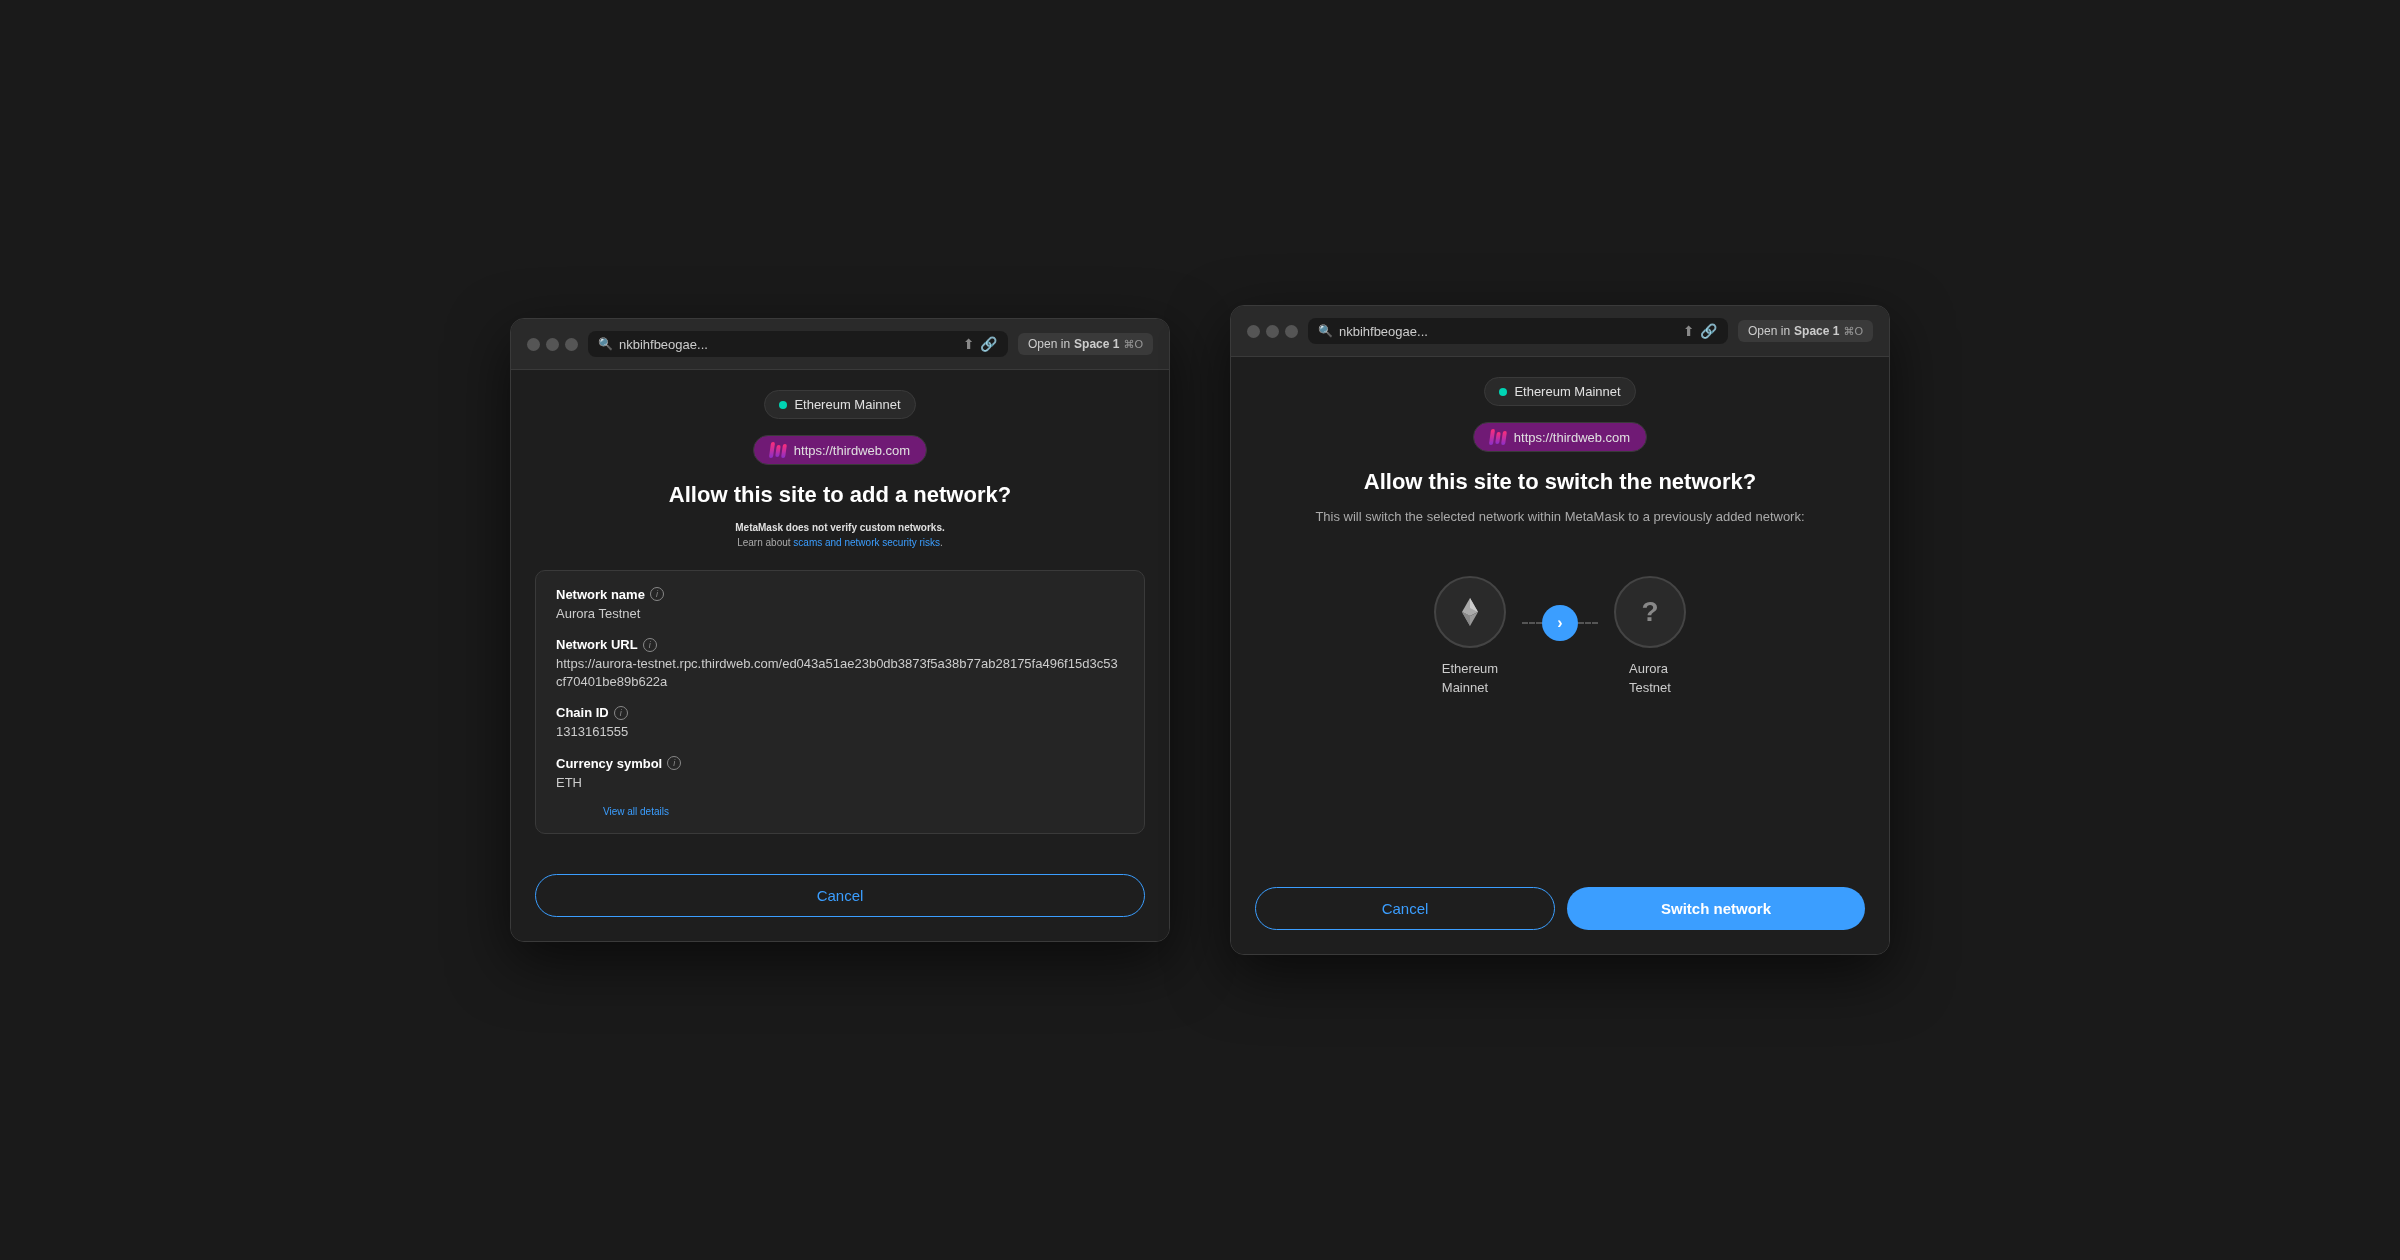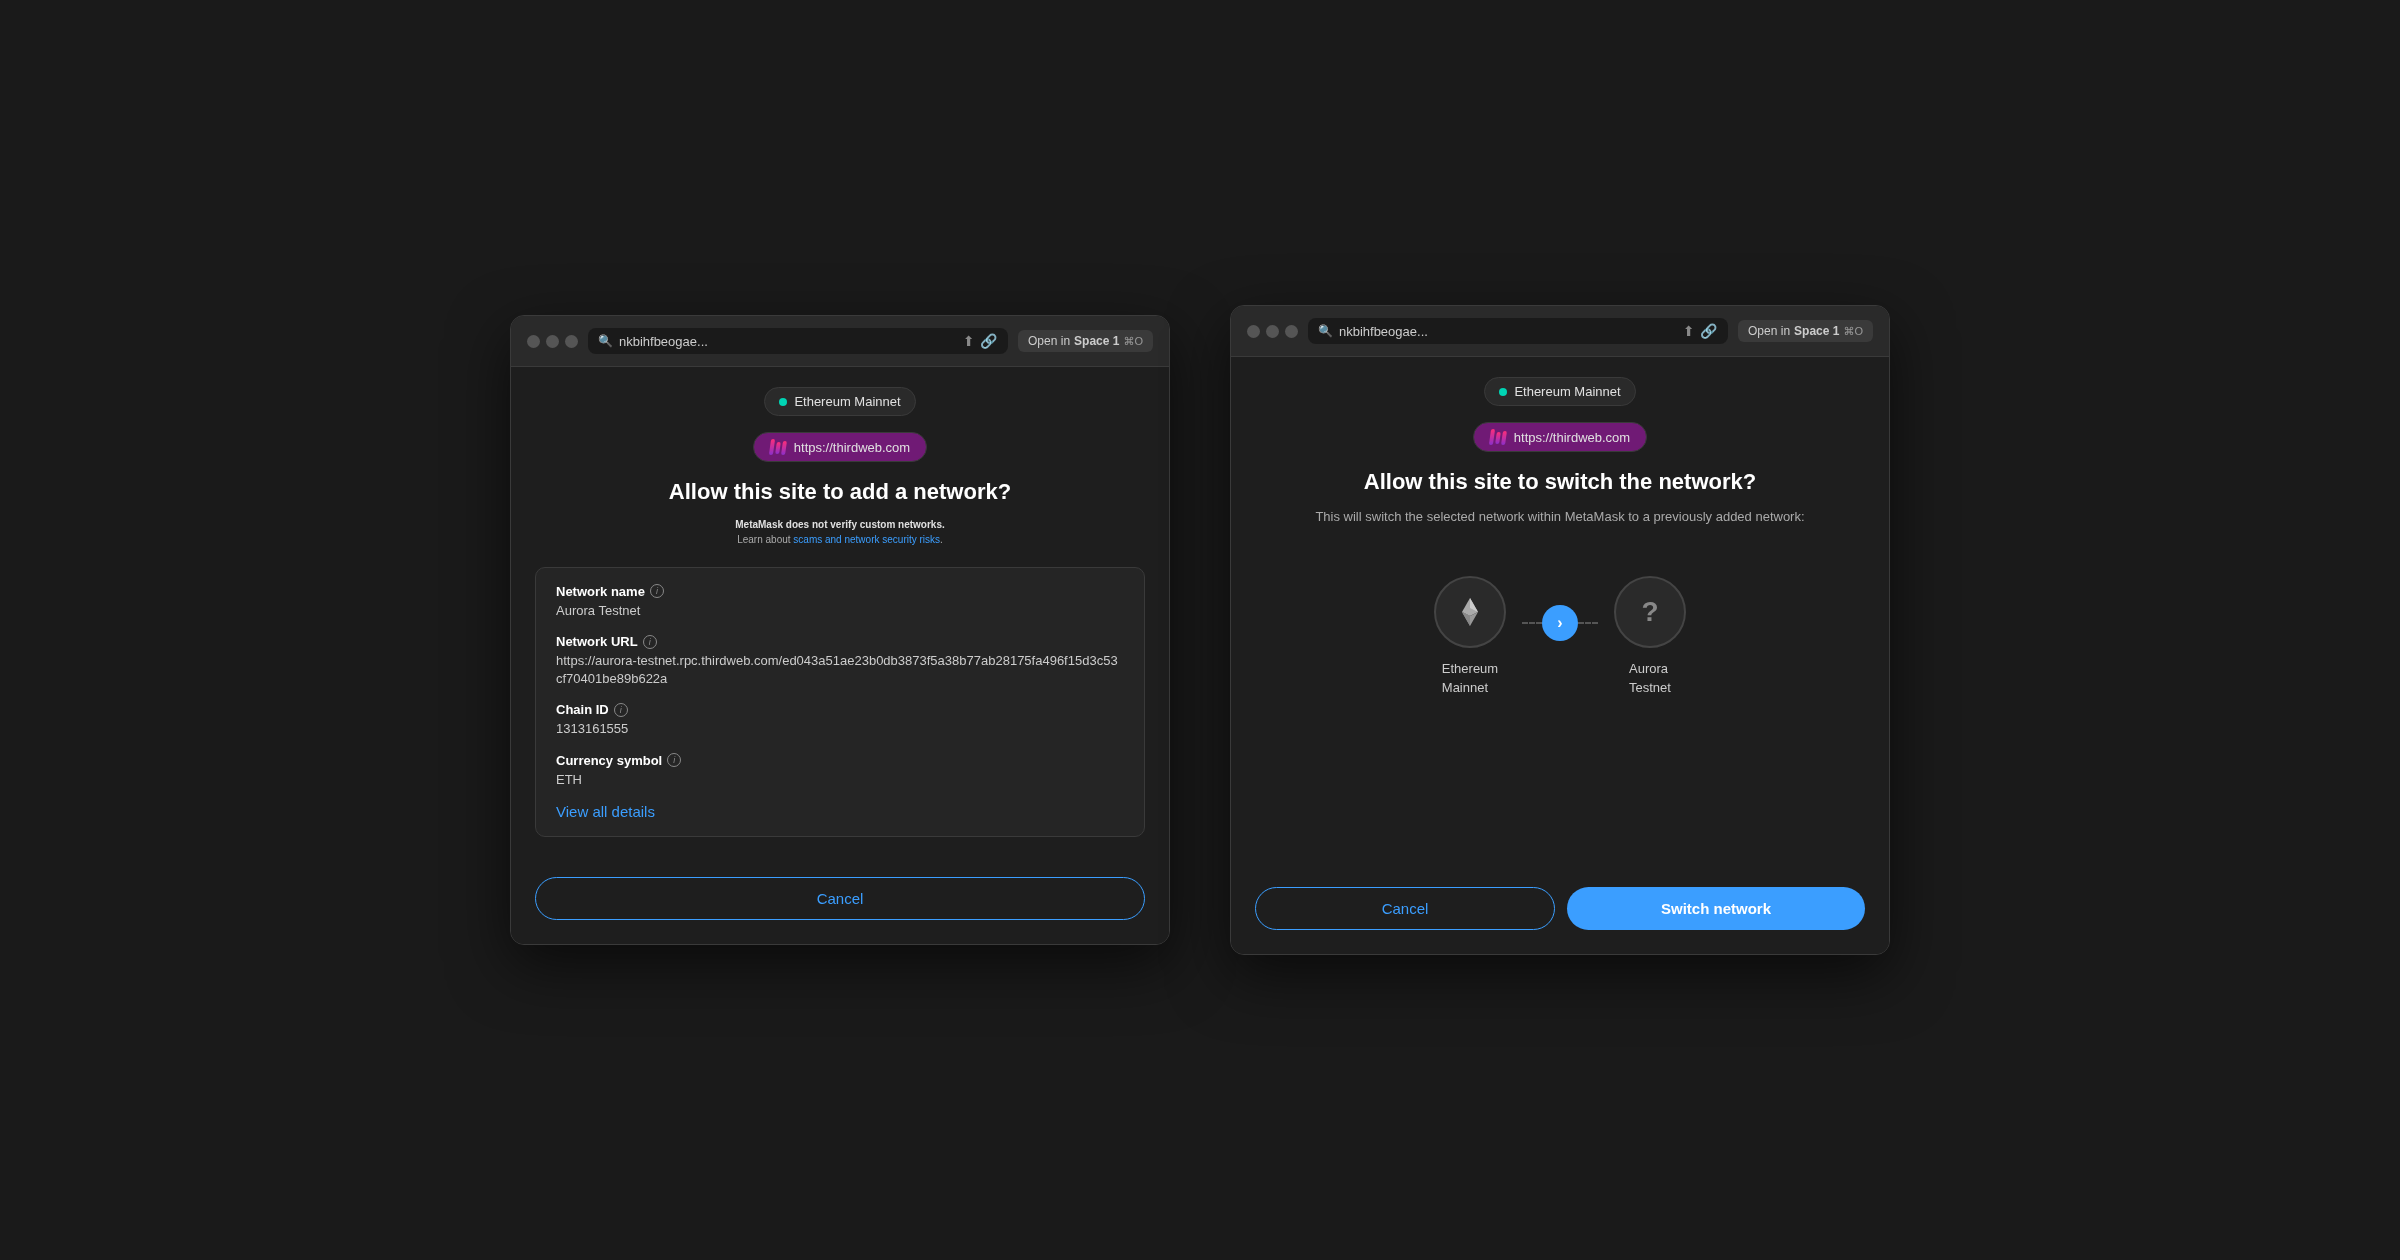--- a/index.html
+++ b/index.html
@@ -247,25 +247,26 @@
 
     .detail-value {
       font-size: 13px;
       color: #ccc;
       word-break: break-all;
       line-height: 1.4;
     }
 
     .view-all-link {
       color: #3b9eff;
-      font-size: 15px;
+      font-size: 10px;
       text-decoration: none;
       cursor: pointer;
       display: block;
       margin-top: 10px;
+      margin-left: 47px;
     }
 
     
     .button-row {
       display: flex;
       gap: 12px;
       padding: 20px 24px 0 24px;
     }
 
     .btn-cancel {

